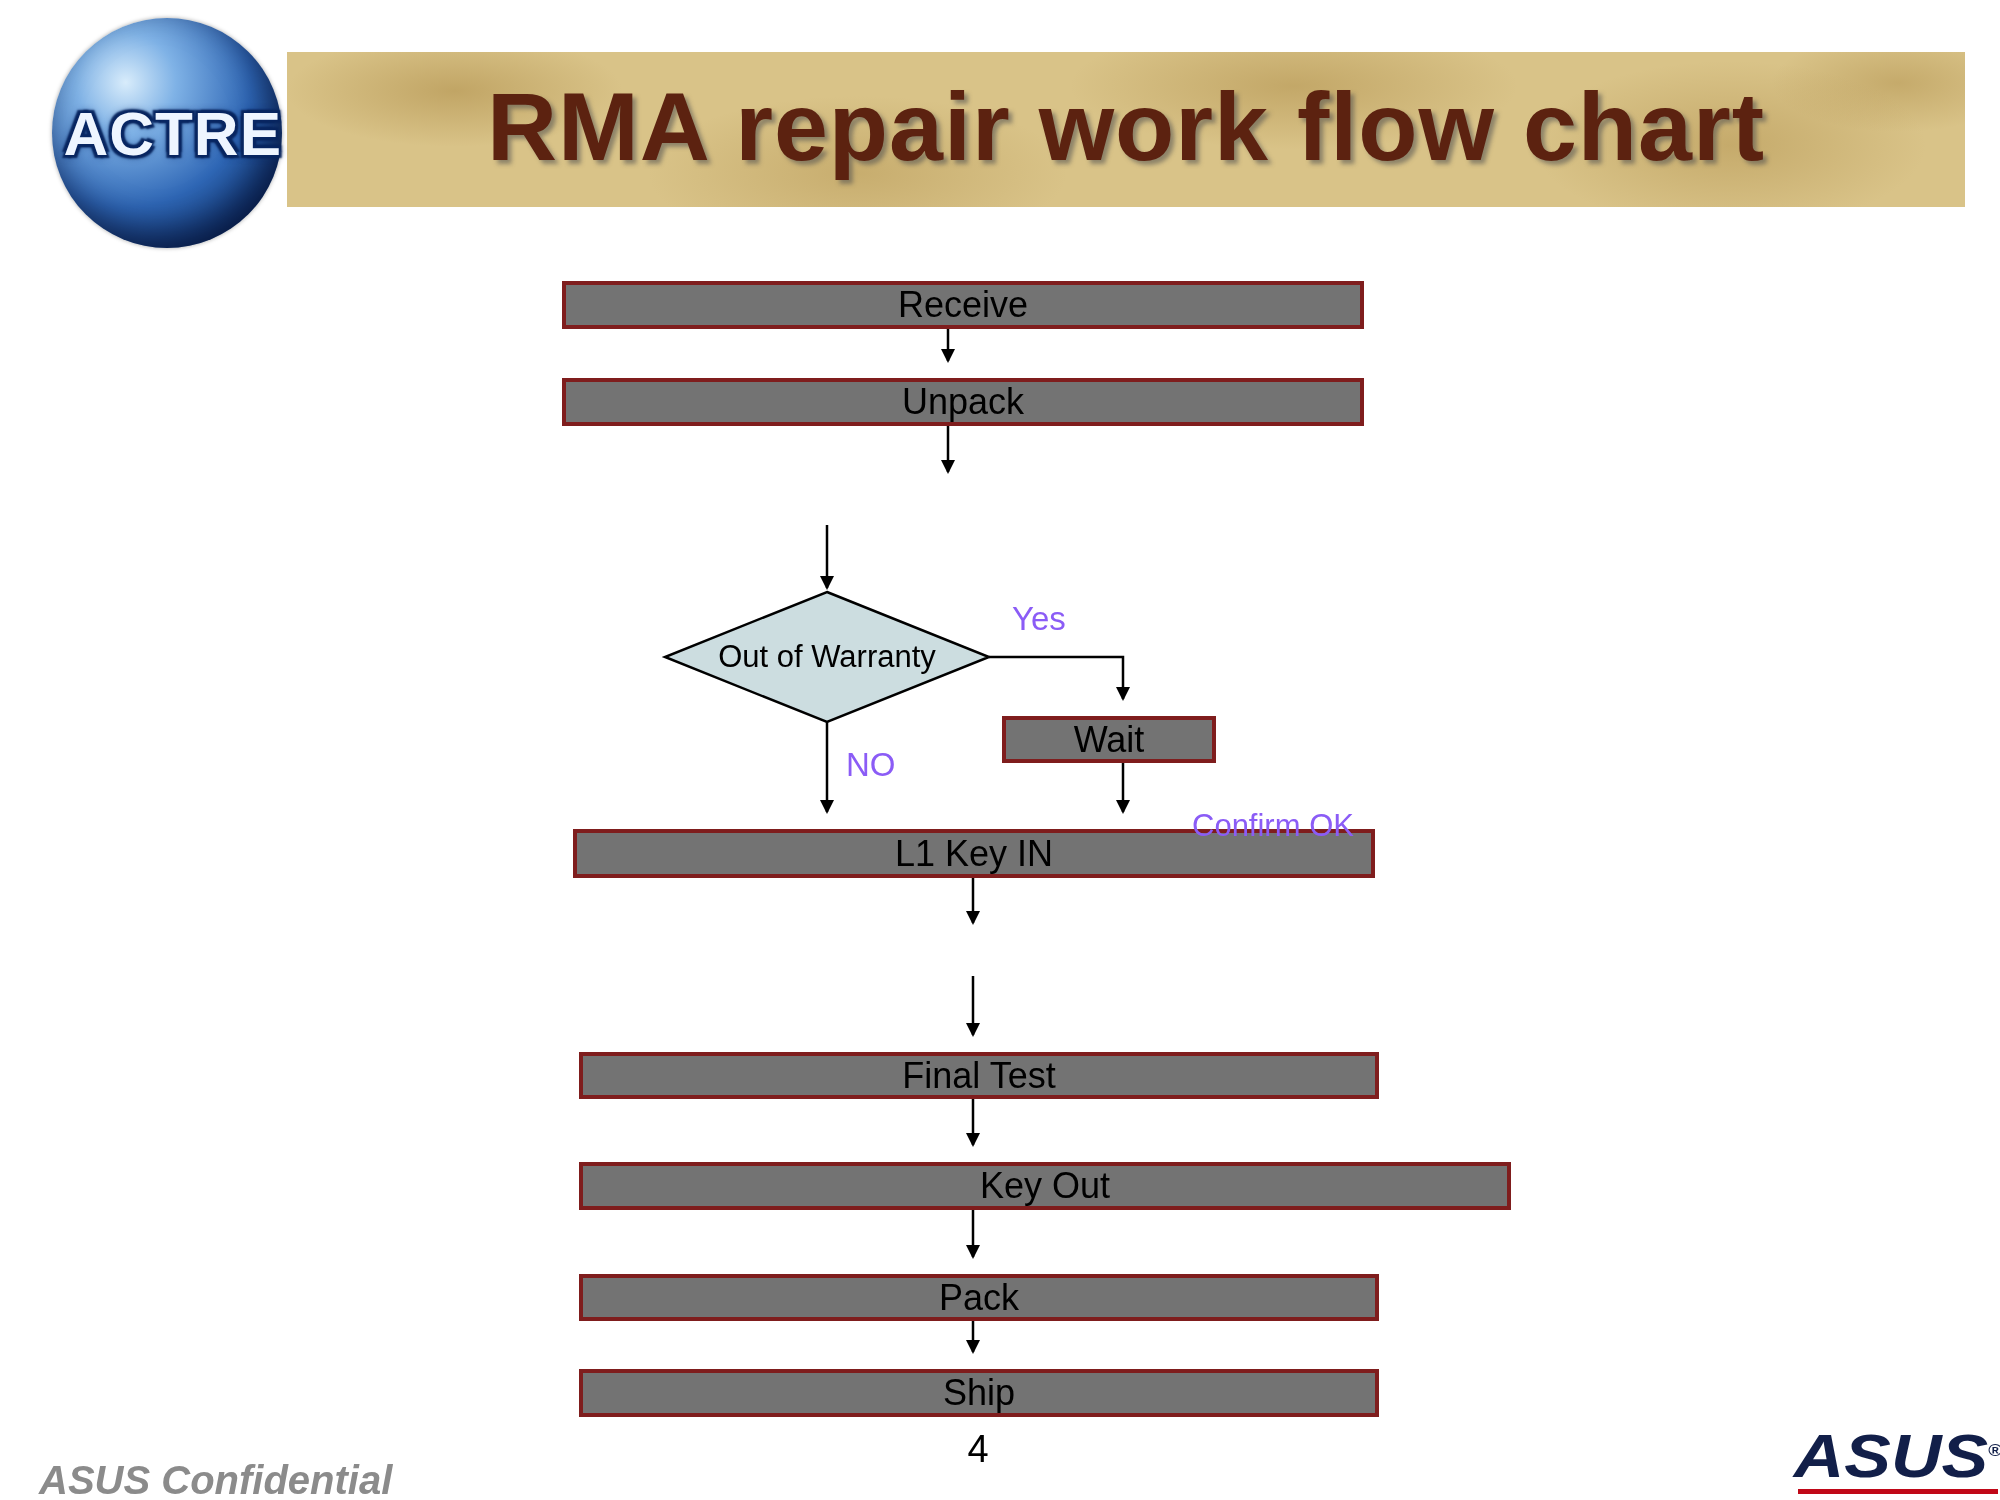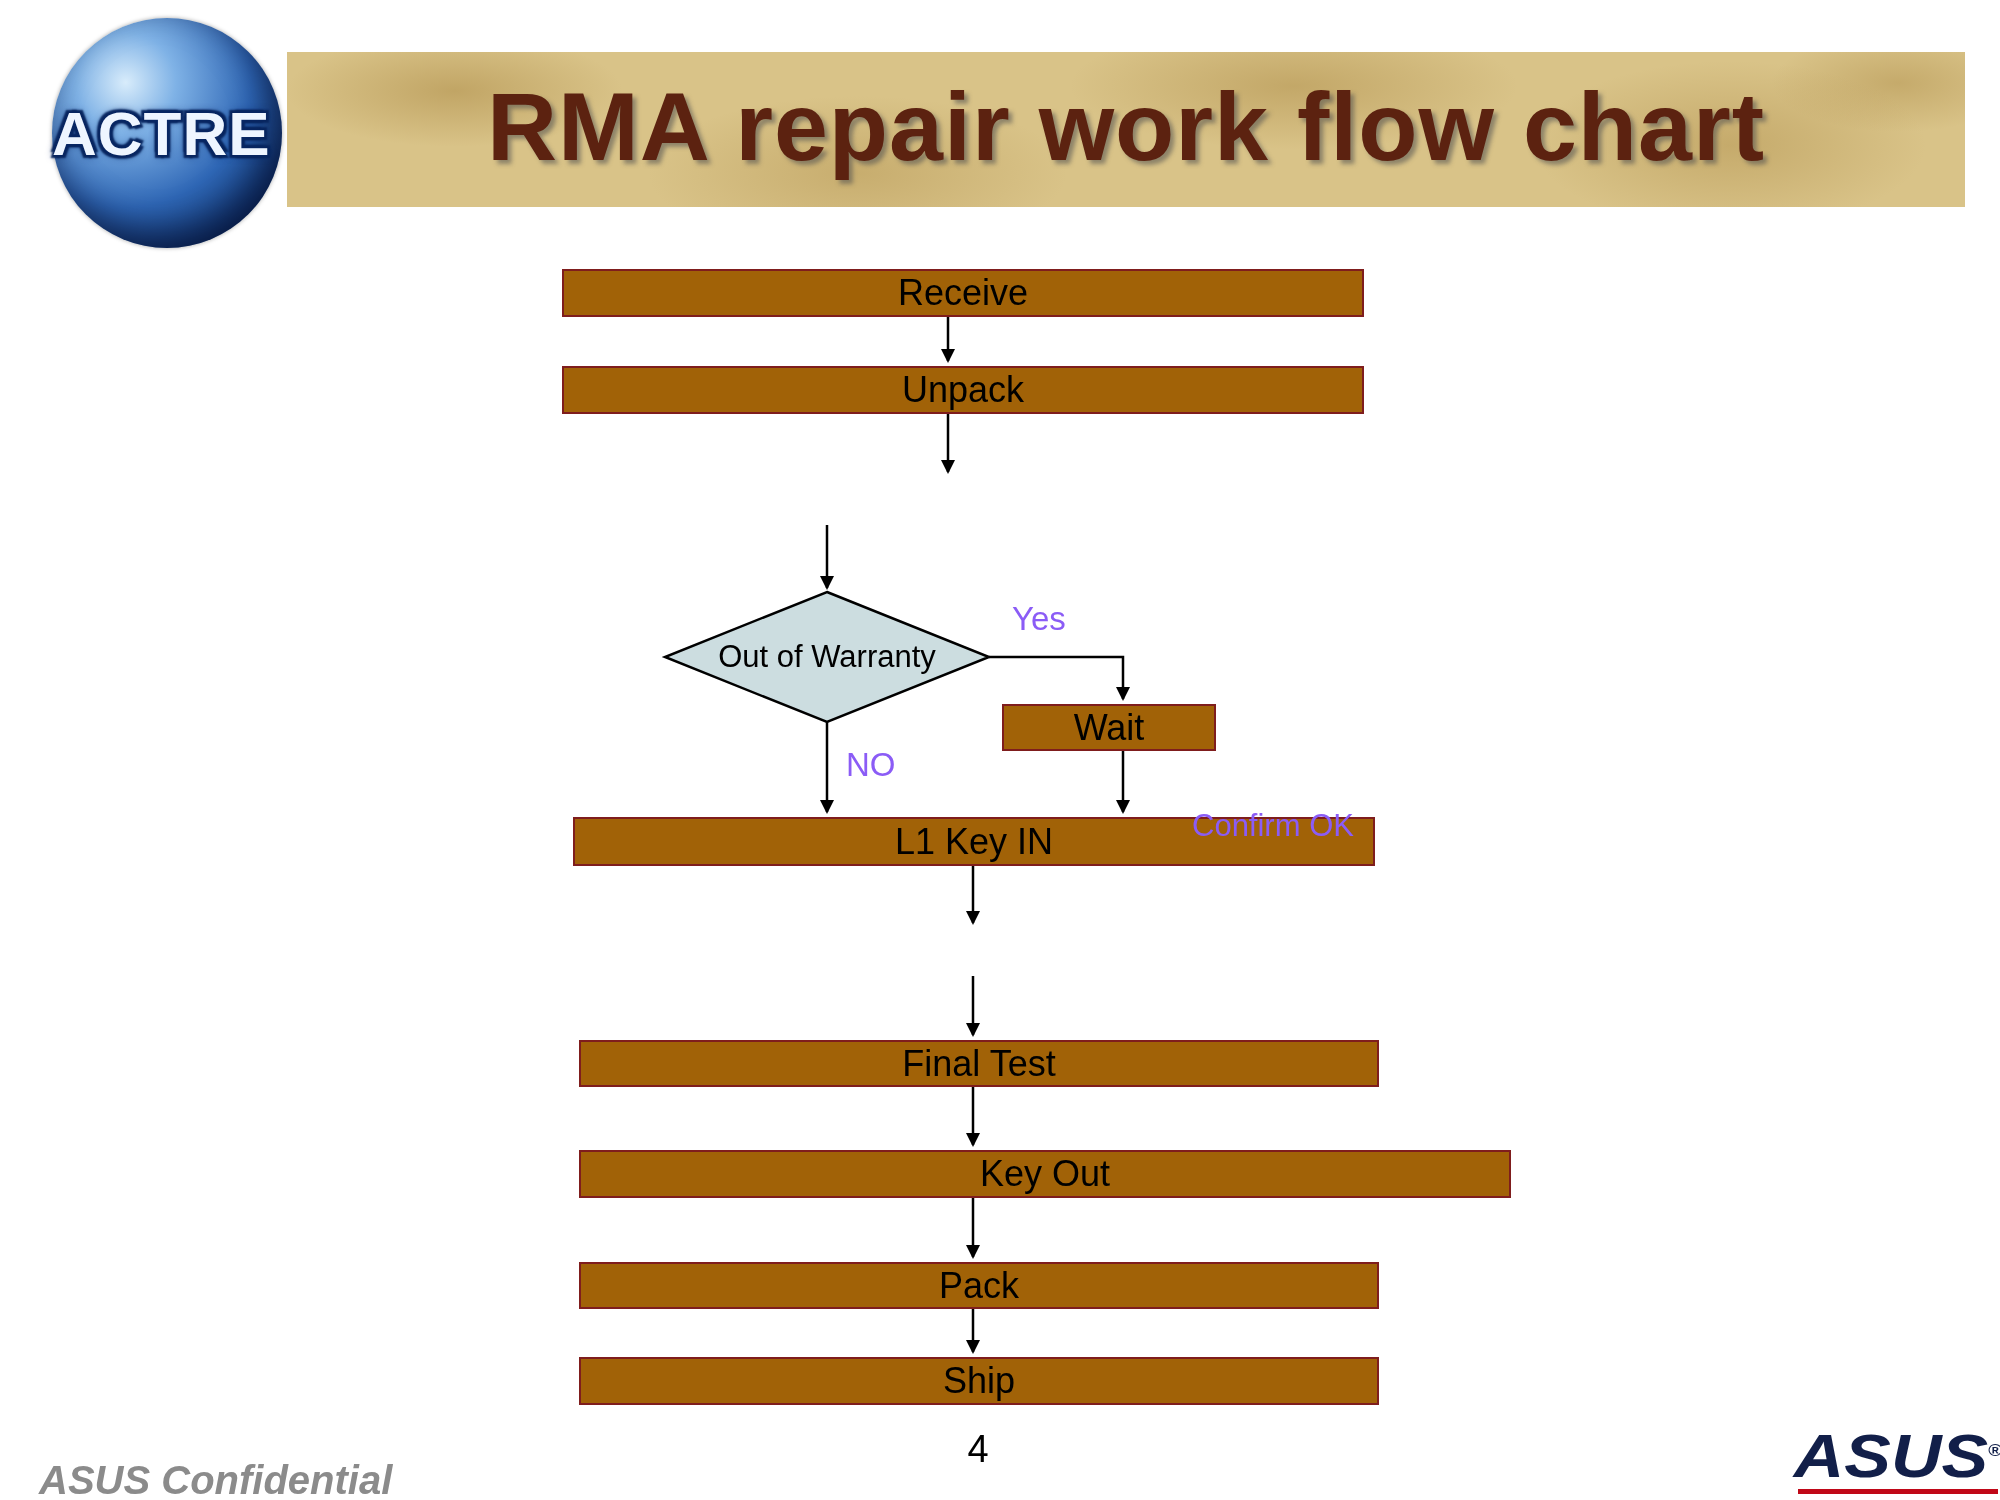--- a/index.html
+++ b/index.html
@@ -24,34 +24,34 @@
     text-align:center; font-size:97px; font-weight:bold; color:#5c2210;
     letter-spacing:1px; text-shadow:4px 4px 4px rgba(80,80,80,.55);
     white-space:nowrap;
   }
   .logo-globe {
     position:absolute; left:52px; top:18px; width:230px; height:230px;
     border-radius:50%;
     background:
       radial-gradient(circle at 32% 28%, #d8ecfb 0%, #7fb2e6 22%, #2e66b5 55%, #143d7c 78%, #0a2450 100%);
     box-shadow: inset -10px -16px 34px rgba(0,0,25,.55), 0 0 4px rgba(0,0,0,.35);
-    display:flex; align-items:center; justify-content:flex-start;
+    display:flex; align-items:center; justify-content:flex-end;
   }
   .logo-text {
     font-size:62px; font-weight:bold; color:#eef5ff; letter-spacing:1px;
     text-shadow: 0 0 8px #0a2a6a,
       3px 3px 2px #08245c, -3px -3px 2px #08245c,
       3px -3px 2px #08245c, -3px 3px 2px #08245c;
   }
 
   
   .node {
-    position:absolute; background:#a16207; border:2px solid #7f1d1d;
+    position:absolute; background:#737373; border:4px solid #7f1d1d;
     display:flex; align-items:center; justify-content:center;
-    font-size:36px; color:#000; box-sizing:border-box;
+    font-size:36px; color:#000; box-sizing:border-box;margin-top:12px;
   }
   .n-receive  { left:562px; top:269px;  width:802px; height:48px; }
   .n-unpack   { left:562px; top:366px;  width:802px; height:48px; }
   .n-keyin    { left:560px; top:477px;  width:802px; height:48px; }
   .n-wait     { left:1002px; top:704px; width:214px; height:47px; }
   .n-l1keyin  { left:573px; top:817px;  width:802px; height:49px; }
   .n-repair   { left:579px; top:928px;  width:800px; height:48px; }
   .n-finaltest{ left:579px; top:1040px; width:800px; height:47px; }
   .n-keyout   { left:579px; top:1150px; width:932px; height:48px; }
   .n-pack     { left:579px; top:1262px; width:800px; height:47px; }

